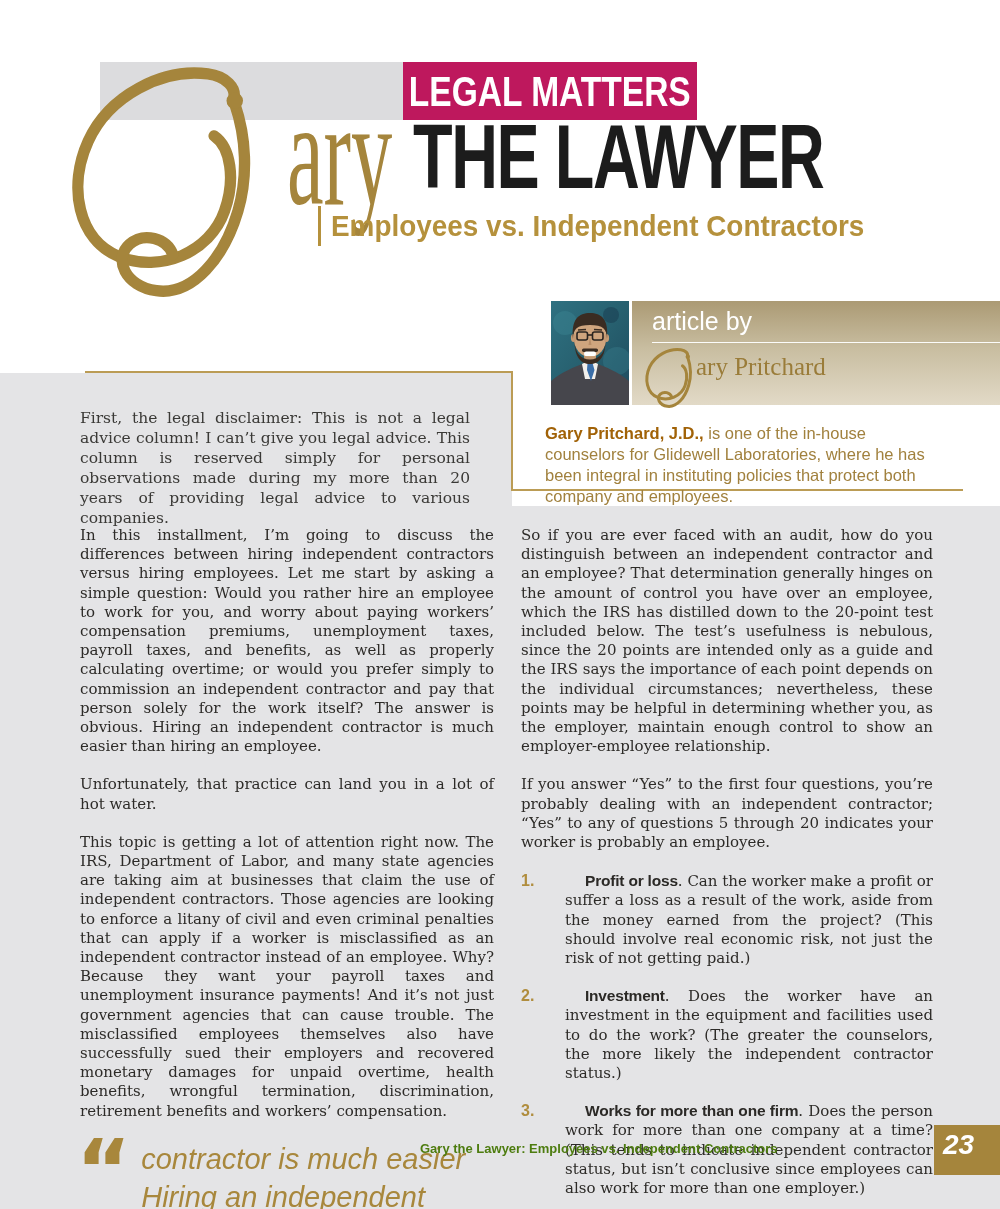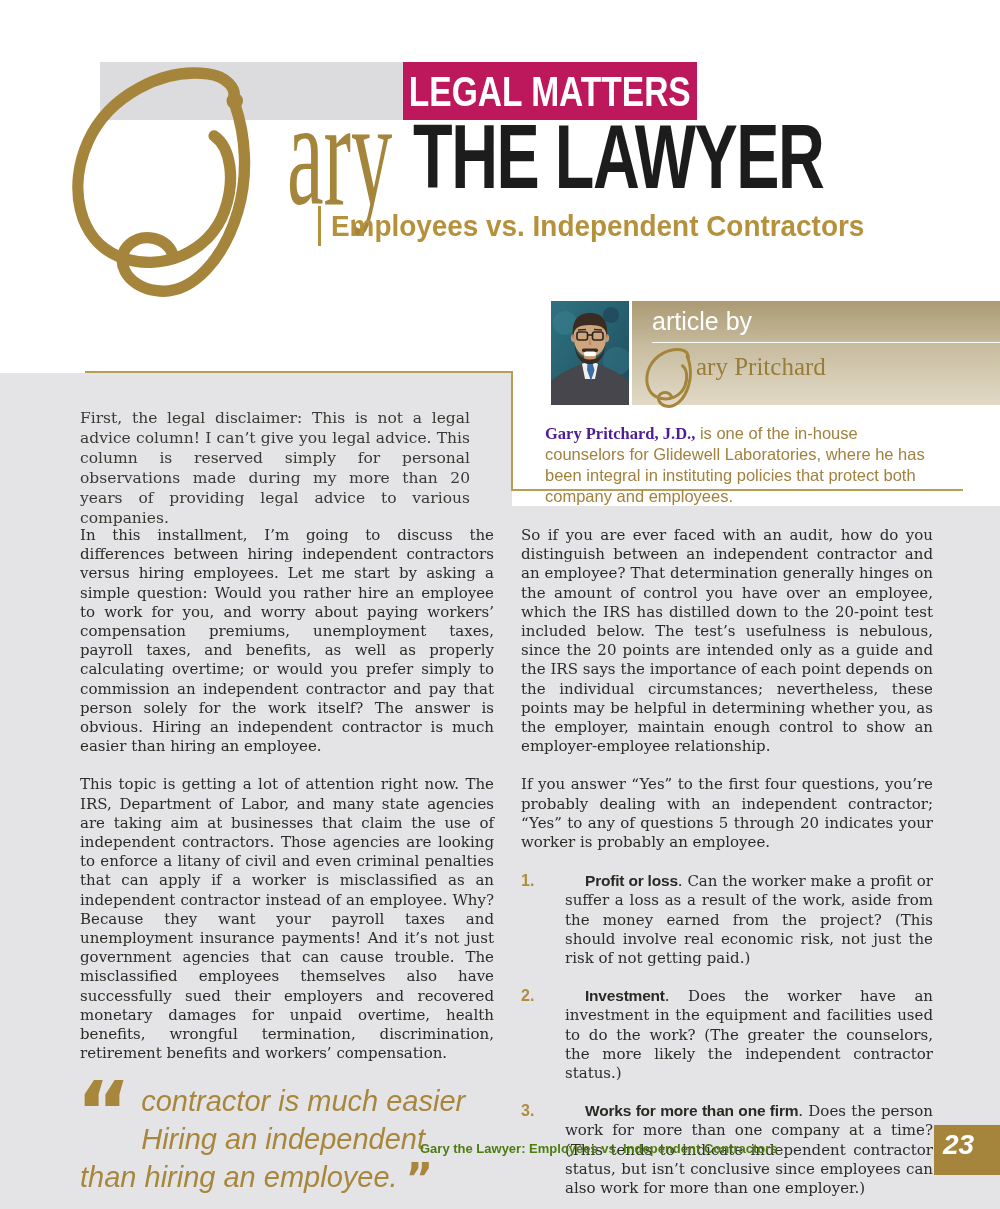--- a/index.html
+++ b/index.html
@@ -38,21 +38,21 @@
   .sig-name{position:absolute;left:64px;top:52px;font-family:"Liberation Serif",serif;
             font-size:25px;color:#9a7c39;}
 
   
   .rule-top{position:absolute;left:85px;top:371px;width:428px;height:2px;background:#bb9c55;}
   .rule-vert{position:absolute;left:511px;top:371px;width:2px;height:120px;background:#bb9c55;}
   .rule-bottom{position:absolute;left:511px;top:489px;width:452px;height:2px;background:#bb9c55;}
 
   .bio{position:absolute;left:545px;top:423px;width:392px;font-size:16.5px;line-height:21px;
        color:#a1813e;text-align:left;}
-  .bio b{color:#4c1d95;font-family:Liberation Serif, serif;}
+  .bio b{color:#a16207;}
 
   .disclaimer{position:absolute;left:80px;top:408px;width:390px;
               font-family:"DejaVu Serif",serif;font-size:15.5px;
               line-height:20px;color:#3a3936;text-align:justify;}
 
   
   .col{position:absolute;top:514px;width:414px;font-family:"DejaVu Serif",serif;
        font-size:15px;line-height:19.2px;color:#2d2b28;text-align:justify;}
   .col-left{left:80px;}
   .col-right{left:521px;width:412px;}
@@ -168,20 +168,21 @@
   <div class="rule-bottom"></div>
 
   <div class="bio">
     <b>Gary Pritchard, J.D.,</b><span> is one of the in-house counselors for Glidewell Laboratories, where he has been integral in instituting policies that protect both company and employees.</span>
   </div>
 
   <div class="disclaimer">First, the legal disclaimer: This is not a legal advice column! I can’t give you legal advice. This column is reserved simply for personal observations made during my more than 20 years of providing legal advice to various companies.</div>
 
   <div class="col col-left">
     <p>In this installment, I’m going to discuss the differences between hiring independent contractors versus hiring employees. Let me start by asking a simple question: Would you rather hire an employee to work for you, and worry about paying workers’ compensation premiums, unemployment taxes, payroll taxes, and benefits, as well as properly calculating overtime; or would you prefer simply to commission an independent contractor and pay that person solely for the work itself? The answer is obvious. Hiring an independent contractor is much easier than hiring an employee.</p>
+    <p>Unfortunately, that practice can land you in a lot of hot water.</p>
     <p>This topic is getting a lot of attention right now. The IRS, Department of Labor, and many state agencies are taking aim at businesses that claim the use of independent contractors. Those agencies are looking to enforce a litany of civil and even criminal penalties that can apply if a worker is misclassified as an independent contractor instead of an employee. Why? Because they want your payroll taxes and unemployment insurance payments! And it’s not just government agencies that can cause trouble. The misclassified employees themselves also have successfully sued their employers and recovered monetary damages for unpaid overtime, health benefits, wrongful termination, discrimination, retirement benefits and workers’ compensation.</p>
     <div class="quote">
       <span class="q-open">“</span>
       <div>contractor is much easier</div>
       <div>Hiring an independent</div>
       <div><span>than hiring an employee.</span><span class="q-close">”</span></div>
     </div>
   </div>
 
   <div class="col col-right">

